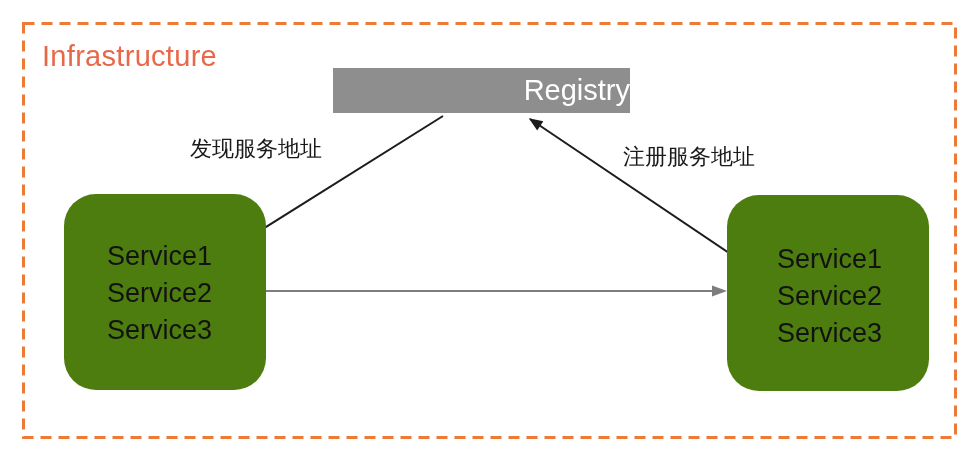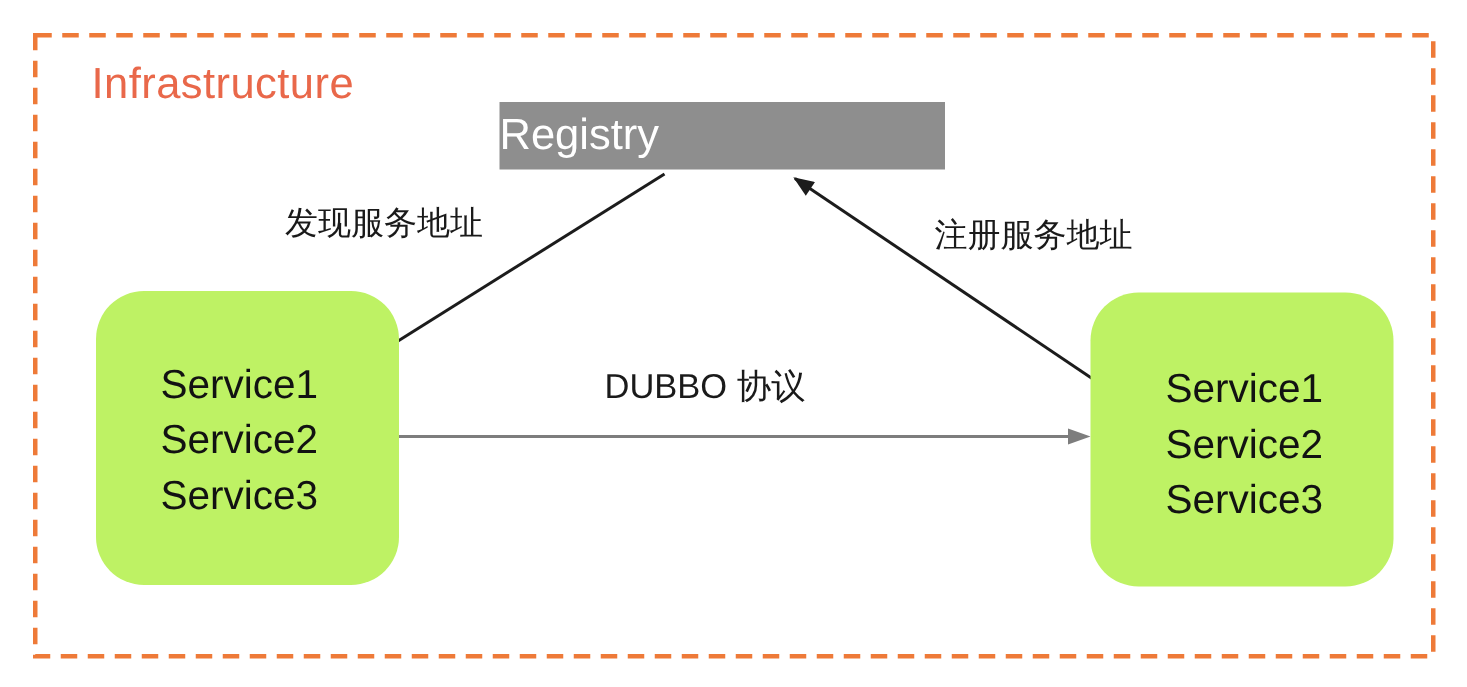--- a/index.html
+++ b/index.html
@@ -17,44 +17,44 @@
   }
   .overlay {
     position: absolute;
     left: 0;
     top: 0;
     width: 978px;
     height: 458px;
   }
   .infra-label {
     position: absolute;
-    left: 61px;
+    left: 42px;
     top: 40px;
     font-size: 29px;
     color: #e9684a;
     letter-spacing: 0.3px;
   }
   .registry {
     position: absolute;
     left: 333px;
     top: 68px;
     width: 297px;
     height: 45px;
     background: #8e8e8e;
     color: #ffffff;
     display: flex;
     align-items: center;
-    justify-content: flex-start;
+    justify-content: flex-end;
     font-size: 29px;
   }
   .service-box {
     position: absolute;
     width: 202px;
     height: 196px;
-    background: #bef264;
+    background: #4d7c0f;
     border-radius: 32px;
     text-align: right;
   }
   .service-box.left  { left: 64px;  top: 194px; }
   .service-box.right { left: 727px; top: 195px; }
   .service-lines {
     position: absolute;
     font-size: 27px;
     line-height: 37px;
     color: #121212;
@@ -115,15 +115,14 @@
   <div class="service-box right">
     <div class="service-lines">
       <div>Service1</div>
       <div>Service2</div>
       <div>Service3</div>
     </div>
   </div>
 
   <div class="edge-label register">注册服务地址</div>
   <div class="edge-label discover">发现服务地址</div>
-  <div class="edge-label protocol">DUBBO 协议</div>
 
 </div>
 
 </body></html>

